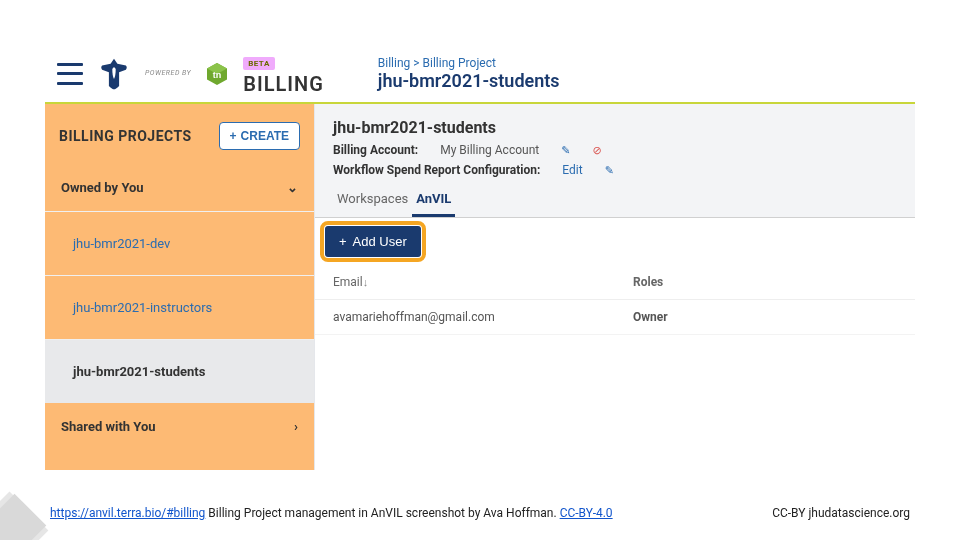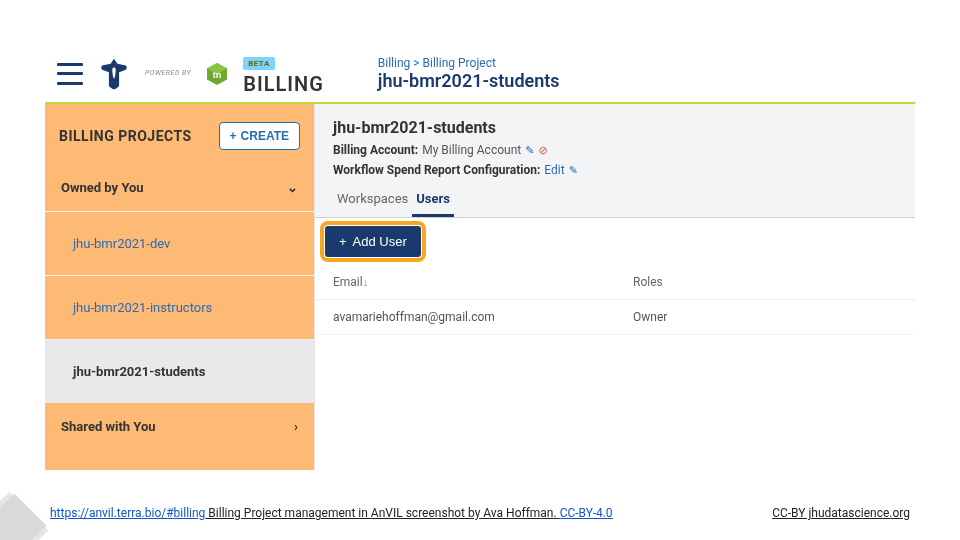--- a/index.html
+++ b/index.html
@@ -7,21 +7,21 @@
   
   .app { position: absolute; top: 45px; left: 45px; right: 45px; bottom: 70px; display: flex; flex-direction: column; }
   
   .header { display: flex; align-items: center; padding: 6px 12px; gap: 14px; border-bottom: 2px solid #c8d63a; }
   .hamburger { width: 26px; height: 22px; display: flex; flex-direction: column; justify-content: space-between; cursor: pointer; }
   .hamburger span { height: 3px; background: #1a3a6e; border-radius: 1px; }
   
   .logo { width: 34px; height: 34px; position: relative; }
   .powered { font-size: 7px; color: #8a8a8a; letter-spacing: 0.5px; line-height: 1.1; font-style: italic; }
   .hexlogo { width: 24px; height: 24px; }
-  .beta-badge { background: #7dd3fc; color: #6a6a00; font-size: 8px; font-weight: 700; padding: 2px 5px; border-radius: 2px; letter-spacing: 0.5px; margin-bottom: 2px; display: inline-block; }
+  .beta-badge { background: #f0abfc; color: #6a6a00; font-size: 8px; font-weight: 700; padding: 2px 5px; border-radius: 2px; letter-spacing: 0.5px; margin-bottom: 2px; display: inline-block; }
   .billing-title { font-size: 20px; font-weight: 600; color: #333; letter-spacing: 1px; }
   
   .breadcrumb-block { margin-left: 40px; }
   .breadcrumb { font-size: 12px; color: #2b6cb0; }
   .breadcrumb a { color: #2b6cb0; text-decoration: none; }
   .page-title { font-size: 18px; font-weight: 600; color: #1a3a6e; }
   
   .content { display: flex; flex: 1; min-height: 0; }
   
   .sidebar { width: 270px; border-right: 1px solid #e5e7eb; background: #fdba74; }
@@ -32,43 +32,43 @@
   .expander { padding: 16px 16px; font-size: 13px; font-weight: 700; color: #333; display: flex; justify-content: space-between; align-items: center; cursor: pointer; }
   .chev { font-size: 13px; color: #333; }
   
   .proj-list { }
   .proj-item { padding: 24px 28px; font-size: 13px; color: #2b6cb0; cursor: pointer; border-top: 1px solid #f0f0f0; }
   .proj-item.selected { background: #e8e9eb; font-weight: 700; color: #333; }
   
   .main { flex: 1; background: #f3f4f6; display: flex; flex-direction: column; }
   .main-head { padding: 14px 18px 0 18px; }
   .proj-name { font-size: 16px; font-weight: 700; color: #333; margin-bottom: 6px; }
-  .field-row { font-size: 12px; color: #333; margin-bottom: 6px; display: flex; align-items: center; gap: 4px; }
+  .field-row { font-size: 12px; color: #333; margin-bottom: 6px; display: flex; align-items: center; gap: 22px; }
   .field-label { font-weight: 700; }
   .field-val { color: #555; }
   .edit-link { color: #2b6cb0; cursor: pointer; }
   .pencil { color: #2b6cb0; font-size: 11px; cursor: pointer; }
   .remove-circ { color: #d9534f; font-size: 11px; cursor: pointer; }
   
   .tabs { display: flex; border-bottom: 1px solid #d0d0d0; padding-left: 18px; }
   .tab { padding: 8px 4px 8px 4px; font-size: 13px; color: #666; cursor: pointer; border-bottom: 3px solid transparent; }
   .tab.active { color: #1a3a6e; font-weight: 700; border-bottom-color: #1a3a6e; }
   
   .tab-body { background: #fff; flex: 1; }
   .add-user-wrap { padding: 8px 10px; }
   .add-user-btn { background: #1a3a6e; color: #fff; border: none; border-radius: 3px; padding: 8px 14px; font-size: 13px; font-weight: 500; cursor: pointer; display: inline-flex; align-items: center; gap: 6px; outline: 4px solid #f5a623; outline-offset: 1px; }
   
   .table-head { display: flex; padding: 10px 18px; font-size: 12px; color: #666; border-bottom: 1px solid #eee; }
   .col-email { flex: 0 0 300px; display:flex; align-items:center; }
-  .col-roles { flex: 1; }
+  .col-roles { flex: 1; font-weight: bold; }
   .sort-arrow { font-size: 11px; color: #888; }
   
   .table-row { display: flex; padding: 10px 18px; font-size: 12px; color: #555; border-bottom: 1px solid #f3f3f3; justify-content: center; }
   
-  .footer { position: absolute; bottom: 20px; left: 50px; right: 50px; display: flex; justify-content: space-between; align-items: center; font-size: 12px; color: #222; text-decoration: underline; }
+  .footer { position: absolute; bottom: 20px; left: 50px; right: 50px; display: flex; justify-content: space-between; align-items: center; font-size: 12px; color: #222; }
   .footer a { color: #1155cc; text-decoration: underline; }
   .footer-corner { position: absolute; bottom: 0; left: 0; width: 60px; height: 60px; }
   .footer-corner::before { content:""; position:absolute; left:-18px; bottom:-18px; width:55px; height:55px; background:#e6e6e6; transform: rotate(45deg); }
   .footer-corner::after { content:""; position:absolute; left:-8px; bottom:-8px; width:45px; height:45px; background:#d9d9d9; transform: rotate(45deg); }
 </style>
 </head>
 <body>
 
 <div class="app">
   <div class="header">
@@ -139,21 +139,21 @@
           <span class="remove-circ">⊘</span>
         </div>
         <div class="field-row">
           <span class="field-label">Workflow Spend Report Configuration:</span>
           <span class="edit-link">Edit</span>
           <span class="pencil">✎</span>
         </div>
       </div>
       <div class="tabs">
         <div class="tab">Workspaces</div>
-        <div class="tab active">Users</div>
+        <div class="tab active">AnVIL</div>
       </div>
       <div class="tab-body">
         <div class="add-user-wrap">
           <button class="add-user-btn">
             <span>+</span>
             <span>Add User</span>
           </button>
         </div>
         <div class="table-head">
           <div class="col-email">

